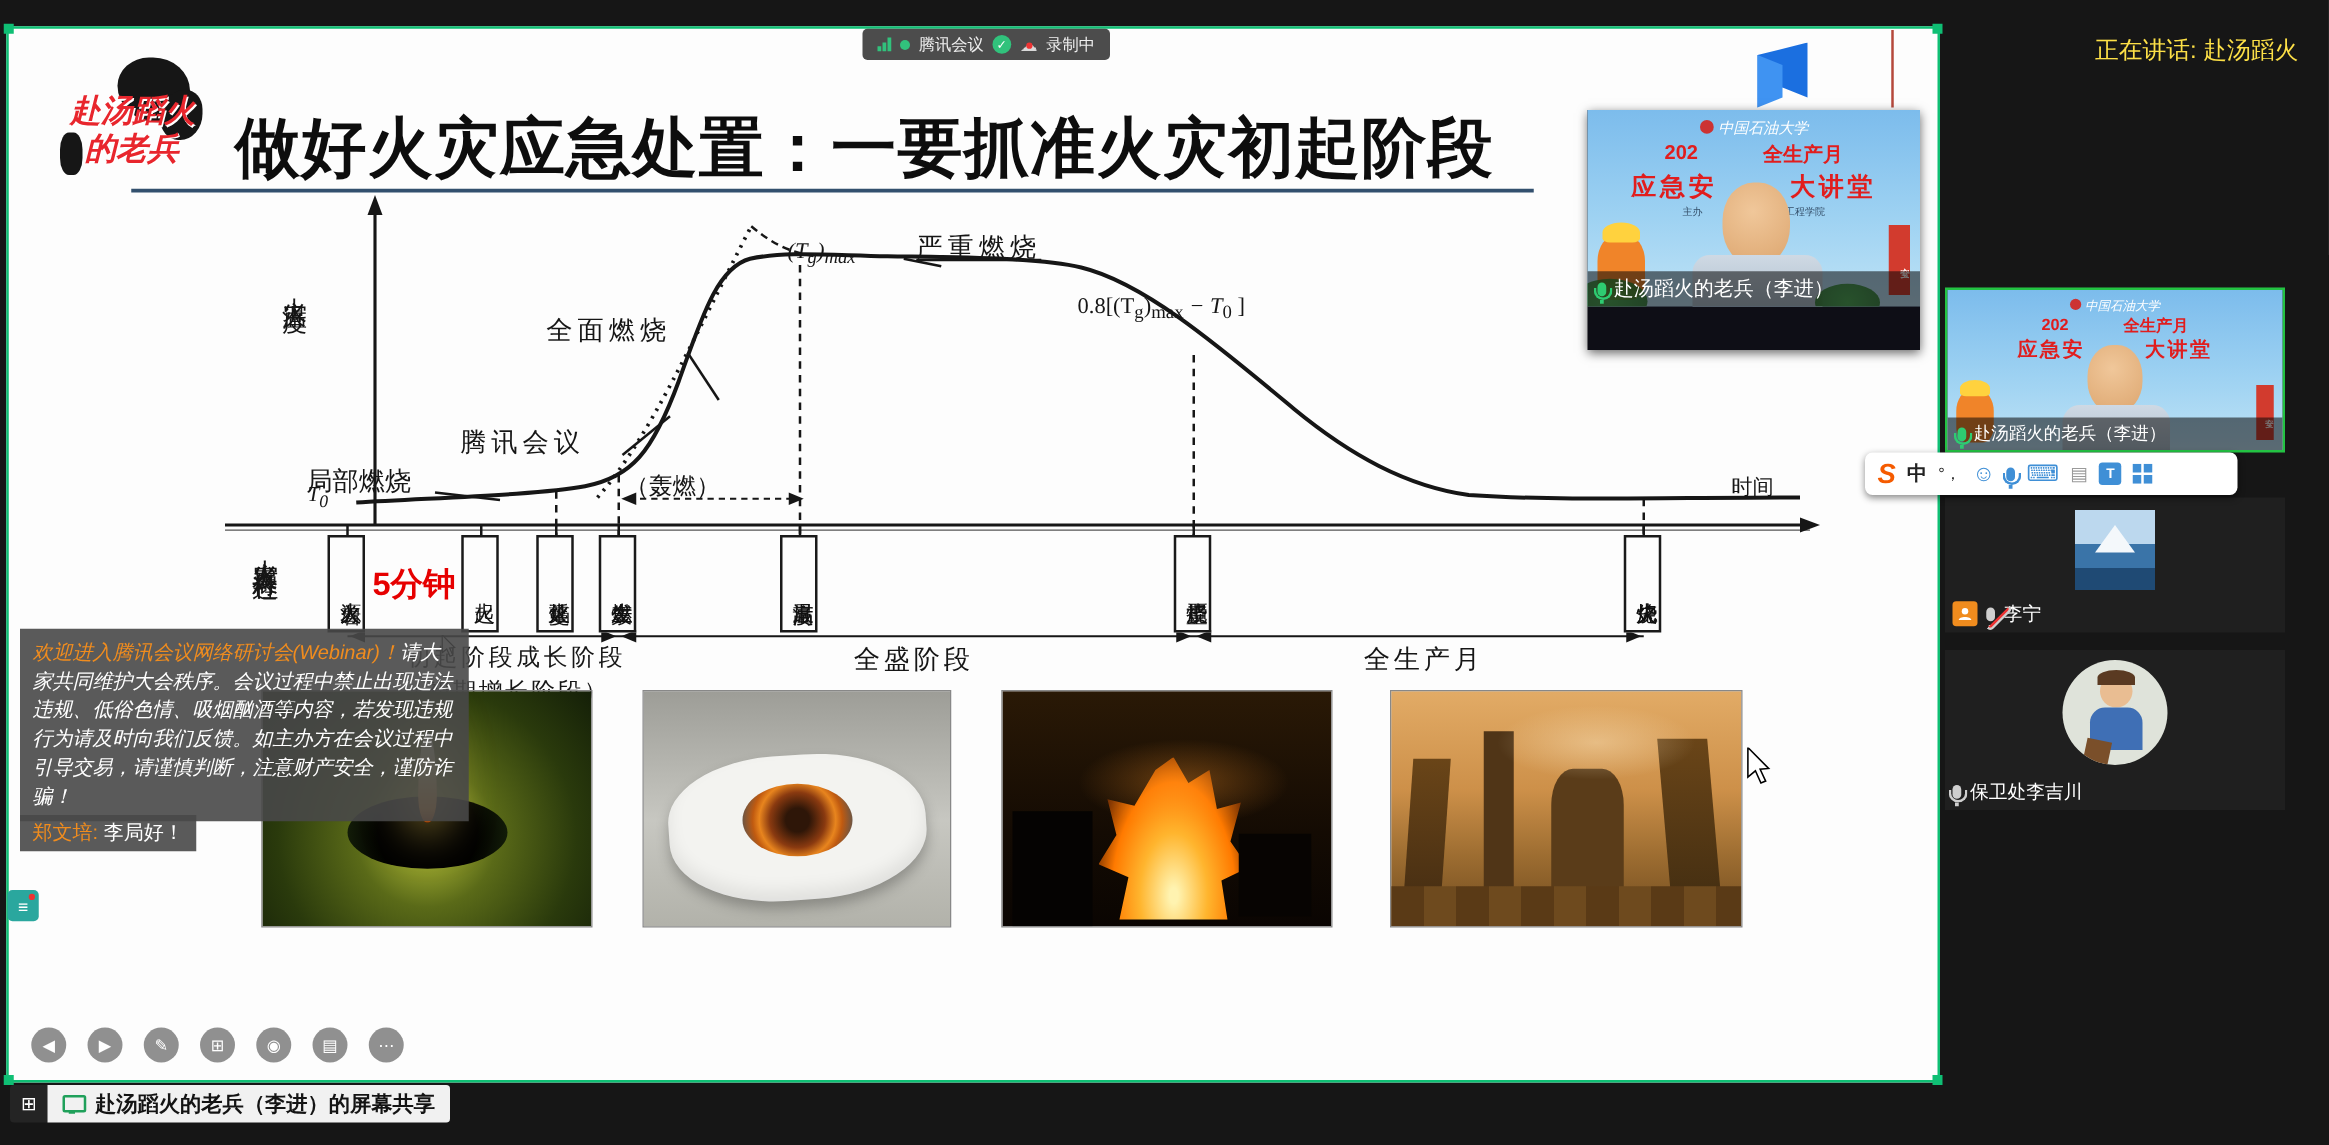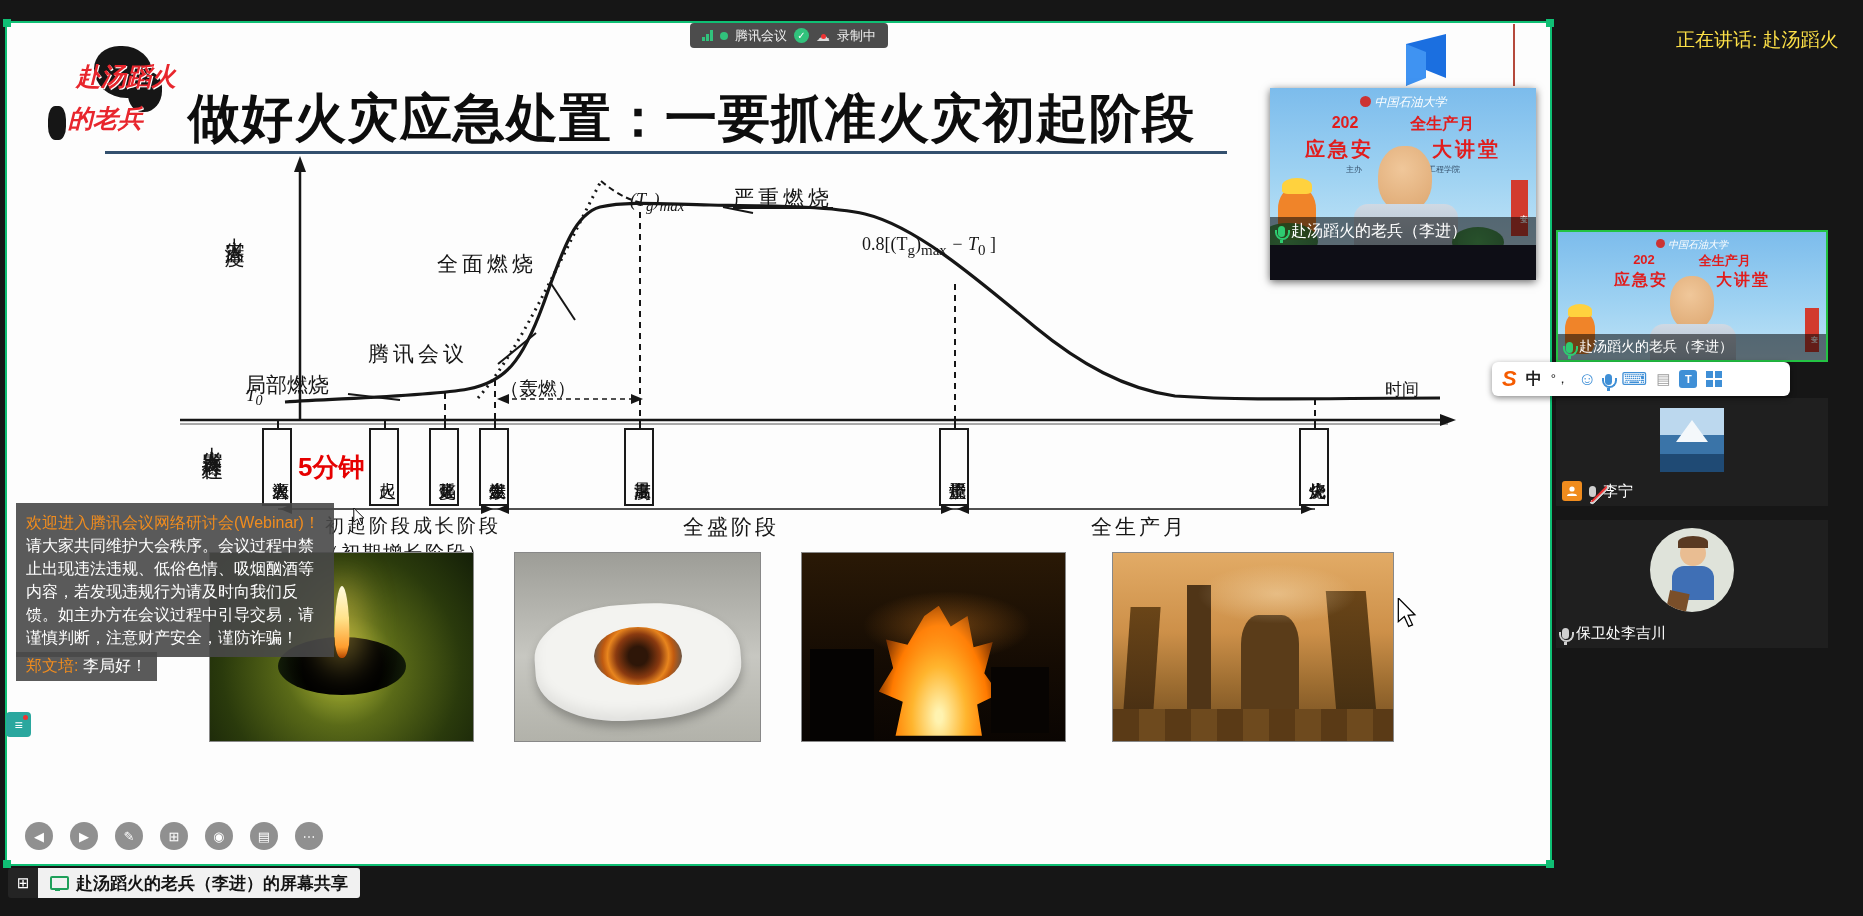--- a/index.html
+++ b/index.html
@@ -24,22 +24,22 @@
   .vbox{position:absolute;z-index:3;width:30px;height:78px;border:2px solid #1a1a1a;
         background:#fdfdfd;display:flex;align-items:flex-start;justify-content:center;
         font-family:"Liberation Serif",serif;font-size:17px;line-height:19px;
         writing-mode:vertical-rl;text-orientation:upright;padding-top:3px;box-sizing:border-box;}
   
   .photo{position:absolute;z-index:3;overflow:hidden;border:1px solid #888;box-sizing:border-box;}
   
   .tbtn{position:absolute;z-index:3;width:28px;height:28px;border-radius:50%;background:#909090;
         color:#fff;display:flex;align-items:center;justify-content:center;font-size:13px;cursor:pointer;}
   
-  #chat{left:16px;top:503px;width:318px;z-index:5;background:rgba(72,72,72,.9);
-        color:#fff;font-size:16px;line-height:23px;padding:8px 10px;box-sizing:border-box;}
+  #chat{left:16px;top:503px;width:359px;z-index:5;background:rgba(72,72,72,.9);
+        color:#fff;font-size:16px;line-height:23px;padding:8px 10px;box-sizing:border-box;font-style:italic;}
   .hl{color:#f08c1e;}
   #chat2{left:16px;top:652px;z-index:5;background:rgba(72,72,72,.9);color:#fff;
          font-size:16px;padding:4px 10px;}
   
   #float-win{left:1270px;top:88px;width:266px;height:192px;z-index:6;background:#0e0e16;
              box-shadow:0 2px 8px rgba(0,0,0,.6);}
   #float-head{height:34px;display:flex;align-items:center;color:#ddd;font-size:13px;
               border-bottom:1px solid #22222e;overflow:hidden;white-space:nowrap;}
   .banner{position:relative;width:100%;overflow:hidden;
           background:linear-gradient(180deg,#7cbcec 0%,#9ed2f2 55%,#bfe3f6 100%);}
@@ -106,21 +106,21 @@
 <div id="share" class="abs"></div>
 <div class="abs handle" style="left:3px;top:19px;"></div>
 <div class="abs handle" style="left:1546px;top:19px;"></div>
 <div class="abs handle" style="left:3px;top:860px;"></div>
 <div class="abs handle" style="left:1546px;top:860px;"></div>
 
 <div id="logo" class="abs">
   <div class="logo-blob" style="left:52px;top:2px;width:58px;height:52px;"></div>
   <div class="logo-blob" style="left:86px;top:28px;width:34px;height:40px;border-radius:60% 40% 55% 45%;"></div>
   <div class="logo-blob" style="left:6px;top:62px;width:18px;height:34px;border-radius:40%;"></div>
-  <div class="logo-line" style="left:14px;top:16px;margin-left:20px;">赴汤蹈火</div>
+  <div class="logo-line" style="left:14px;top:28px;">赴汤蹈火</div>
   <div class="logo-line" style="left:26px;top:58px;">的老兵</div>
 </div>
 
 <div id="slide-title" class="abs">做好火灾应急处置：一要抓准火灾初起阶段</div>
 <div id="title-rule" class="abs"></div>
 
 <svg class="abs" style="left:0;top:0;z-index:2;pointer-events:none;" width="1863" height="916" viewBox="0 0 1863 916">
 
   <line x1="300" y1="165" x2="300" y2="420" stroke="#161616" stroke-width="2.5"></line>
   <polygon points="300,156 294,172 306,172" fill="#161616"></polygon>

